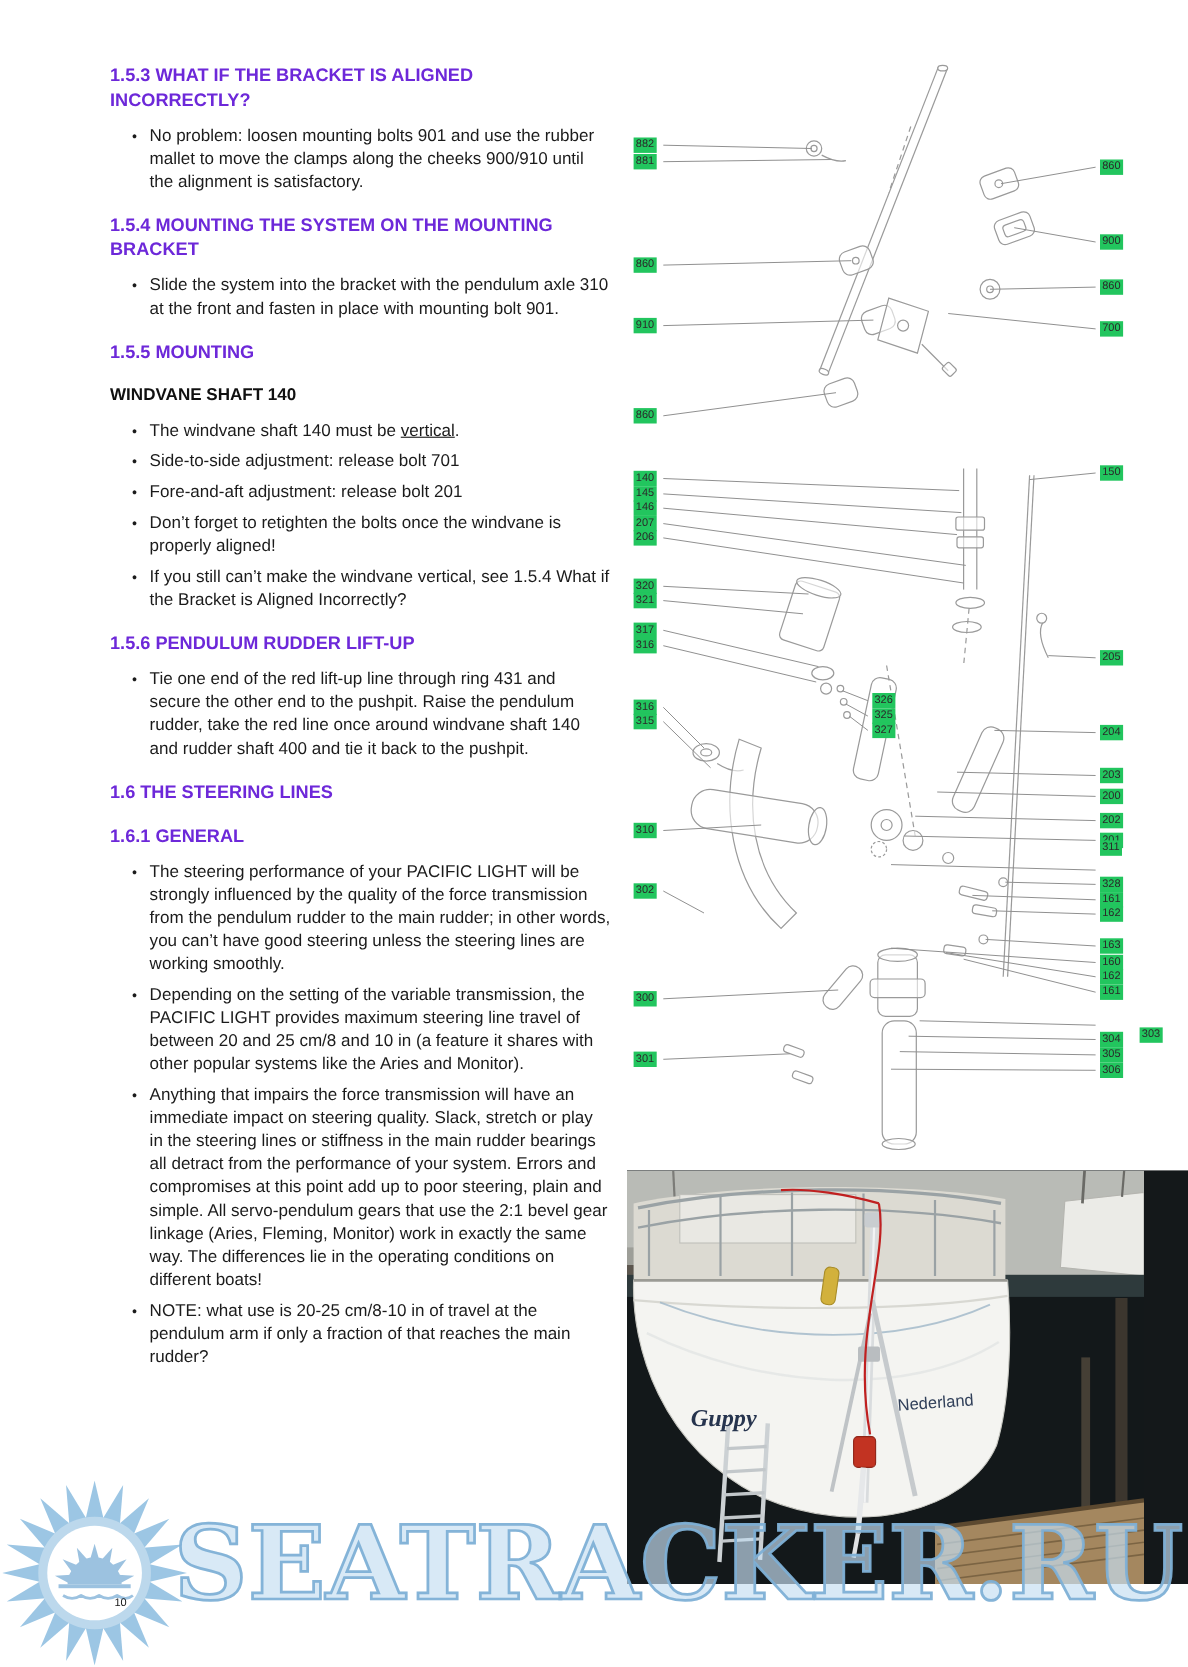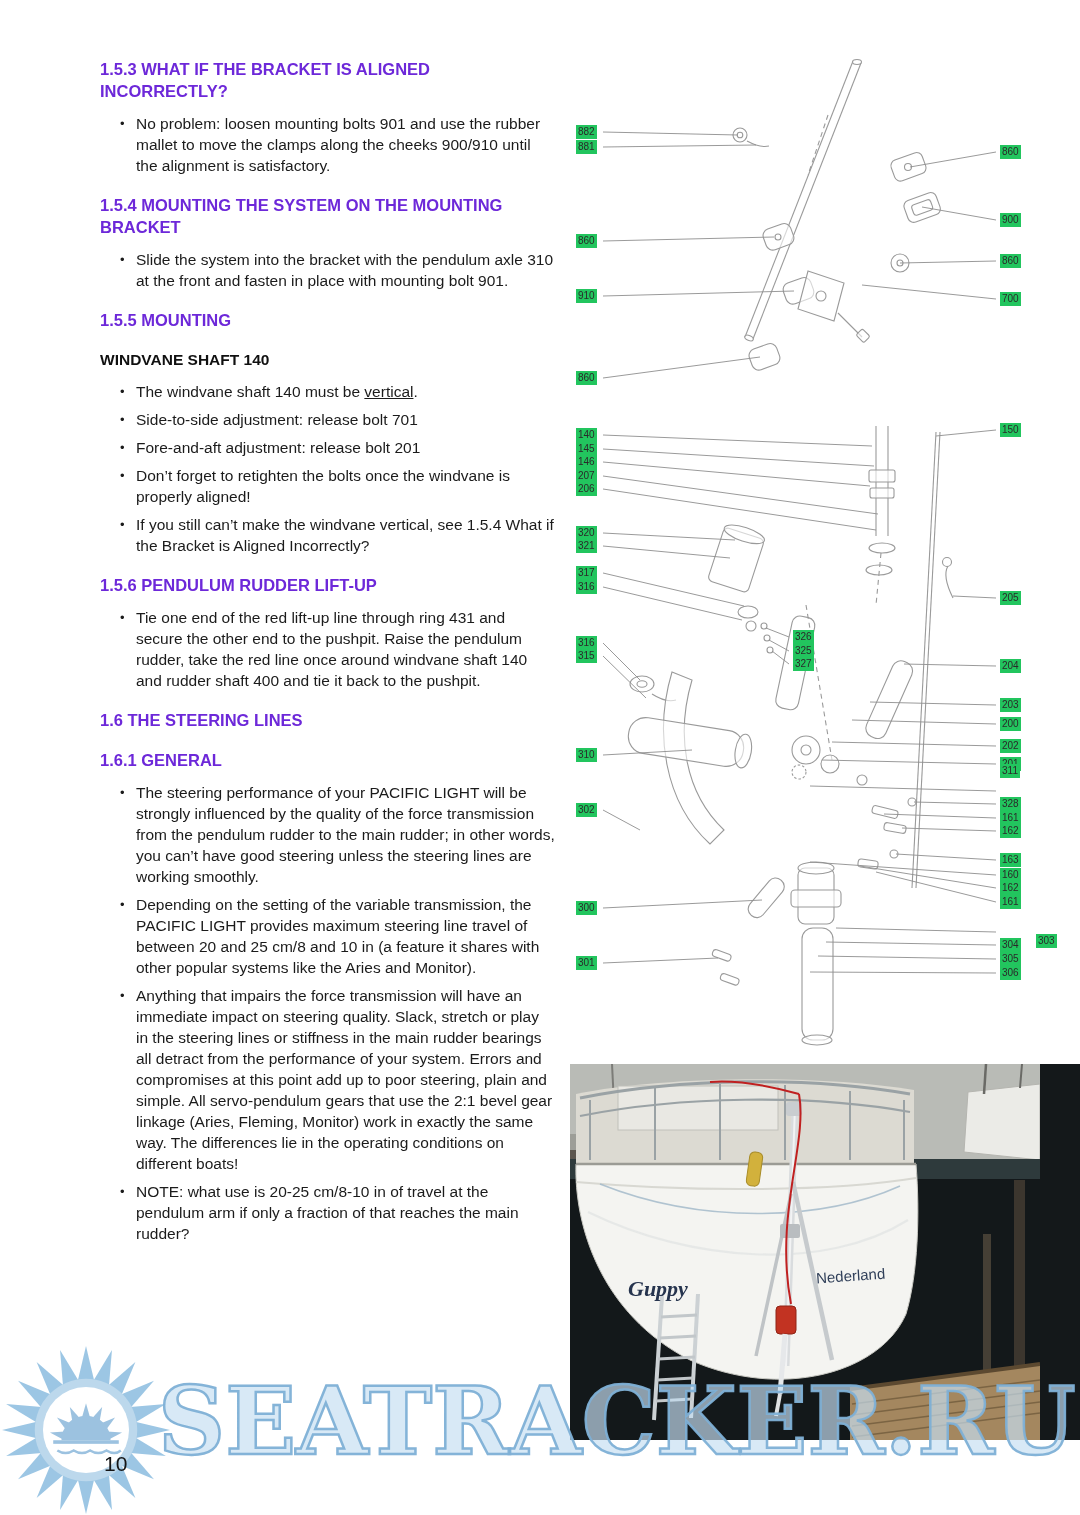--- a/index.html
+++ b/index.html
@@ -34,21 +34,21 @@
                font-style:italic; font-weight:bold; font-size:22px; color:#26344e; z-index:3; }
   .hull-text { position:absolute; left:246px; top:203px; font-size:15px; color:#31405a;
                transform:rotate(-4deg); z-index:3; }
 
   
   .watermark { position:absolute; left:158px; top:1372px; width:882px; height:110px; z-index:30;
                font-family:"DejaVu Serif", serif; font-weight:bold; font-size:93px; line-height:100px;
                letter-spacing:0px; text-align:center; white-space:nowrap;
                color:rgba(197,223,242,0.68); -webkit-text-stroke:2.5px rgba(126,176,214,0.95); }
   .sun-logo { position:absolute; left:2px; top:1346px; width:168px; height:168px; z-index:29; }
-  .page-number { position:absolute; left:104px; top:1452px; font-size:21px; color:#151515; z-index:31; }
+  .page-number { position:absolute; left:104px; top:1452px; font-size:10px; color:#151515; z-index:31; }
 </style>
 </head>
 <body>
 
 <div class="page">
 
   <div class="text-col">
       <section class="section">
         <h2 class="heading">1.5.3 WHAT IF THE BRACKET IS ALIGNED INCORRECTLY?</h2>
         <div class="bullet">

